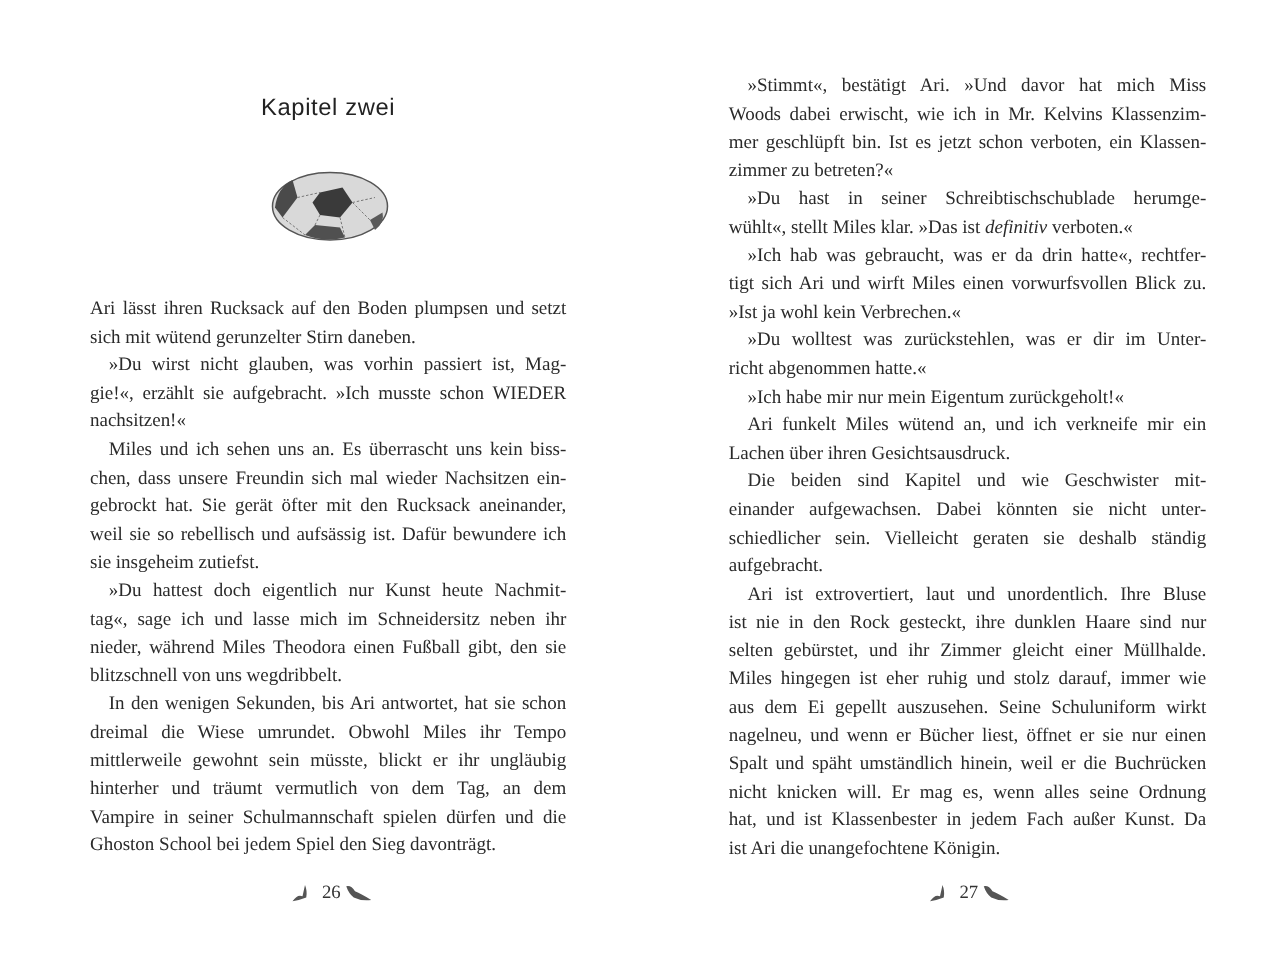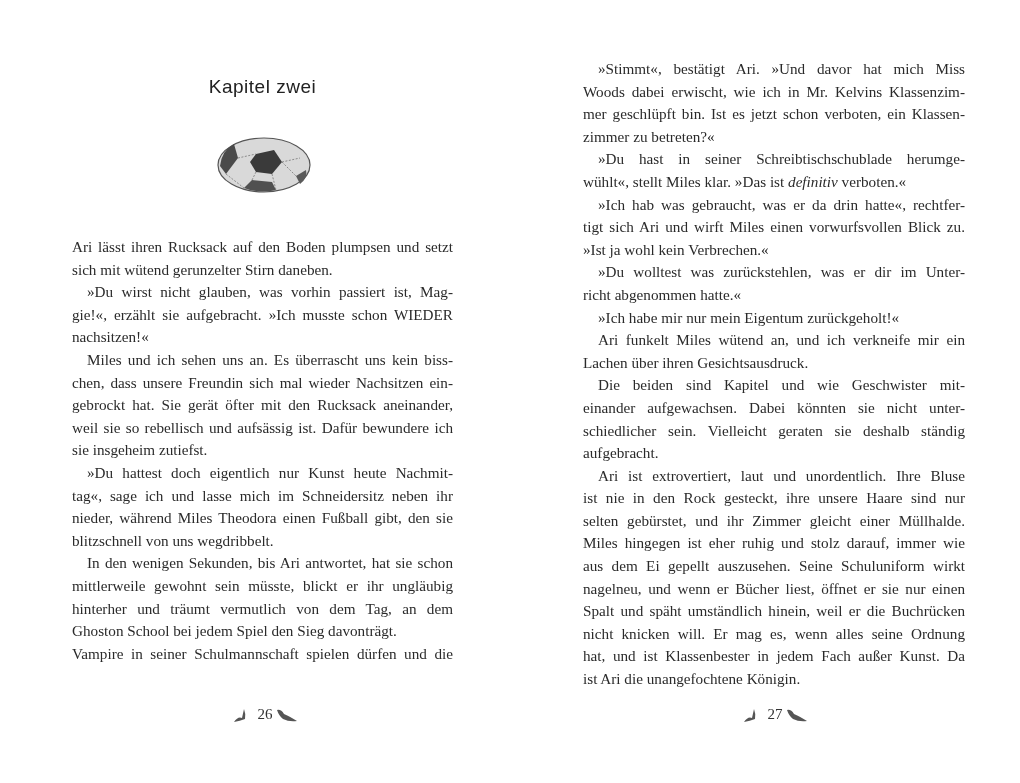--- a/index.html
+++ b/index.html
@@ -46,24 +46,25 @@
       <span class="line indent">Miles und ich sehen uns an. Es überrascht uns kein biss-</span>
       <span class="line">chen, dass unsere Freundin sich mal wieder Nachsitzen ein-</span>
       <span class="line">gebrockt hat. Sie gerät öfter mit den Rucksack aneinander,</span>
       <span class="line">weil sie so rebellisch und aufsässig ist. Dafür bewundere ich</span>
       <span class="line last">sie insgeheim zutiefst.</span>
       <span class="line indent">»Du hattest doch eigentlich nur Kunst heute Nachmit-</span>
       <span class="line">tag«, sage ich und lasse mich im Schneidersitz neben ihr</span>
       <span class="line">nieder, während Miles Theodora einen Fußball gibt, den sie</span>
       <span class="line last">blitzschnell von uns wegdribbelt.</span>
       <span class="line indent">In den wenigen Sekunden, bis Ari antwortet, hat sie schon</span>
+      <span class="line">dreimal die Wiese umrundet. Obwohl Miles ihr Tempo</span>
       <span class="line">mittlerweile gewohnt sein müsste, blickt er ihr ungläubig</span>
       <span class="line">hinterher und träumt vermutlich von dem Tag, an dem</span>
+      <span class="line">Vampire in seiner Schulmannschaft spielen dürfen und die</span>
       <span class="line last">Ghoston School bei jedem Spiel den Sieg davonträgt.</span>
-      <span class="line">Vampire in seiner Schulmannschaft spielen dürfen und die</span>
     </div>
   <div class="folio folio-left">
     <svg class="orn" viewBox="0 0 24 18">
         <path d="M2 16 Q6 10 10 12 L12 3 Q14 8 13 13 Q8 15 2 16 Z" fill="#555"></path>
       </svg><span class="num">26</span><svg class="orn" viewBox="0 0 24 18">
         <path d="M2 4 Q6 3 9 8 Q14 10 22 15 Q14 16 8 13 Q4 10 2 4 Z" fill="#555"></path>
       </svg>
   </div>
 </div>
 
@@ -81,21 +82,21 @@
       <span class="line indent">»Du wolltest was zurückstehlen, was er dir im Unter-</span>
       <span class="line last">richt abgenommen hatte.«</span>
       <span class="line indent last">»Ich habe mir nur mein Eigentum zurückgeholt!«</span>
       <span class="line indent">Ari funkelt Miles wütend an, und ich verkneife mir ein</span>
       <span class="line last">Lachen über ihren Gesichtsausdruck.</span>
       <span class="line indent">Die beiden sind Kapitel und wie Geschwister mit-</span>
       <span class="line">einander aufgewachsen. Dabei könnten sie nicht unter-</span>
       <span class="line">schiedlicher sein. Vielleicht geraten sie deshalb ständig</span>
       <span class="line last">aufgebracht.</span>
       <span class="line indent">Ari ist extrovertiert, laut und unordentlich. Ihre Bluse</span>
-      <span class="line">ist nie in den Rock gesteckt, ihre unsere Haare sind nur</span>
+      <span class="line">ist nie in den Rock gesteckt, ihre dunklen Haare sind nur</span>
       <span class="line">selten gebürstet, und ihr Zimmer gleicht einer Müllhalde.</span>
       <span class="line">Miles hingegen ist eher ruhig und stolz darauf, immer wie</span>
       <span class="line">aus dem Ei gepellt auszusehen. Seine Schuluniform wirkt</span>
       <span class="line">nagelneu, und wenn er Bücher liest, öffnet er sie nur einen</span>
       <span class="line">Spalt und späht umständlich hinein, weil er die Buchrücken</span>
       <span class="line">nicht knicken will. Er mag es, wenn alles seine Ordnung</span>
       <span class="line">hat, und ist Klassenbester in jedem Fach außer Kunst. Da</span>
       <span class="line last">ist Ari die unangefochtene Königin.</span>
     </div>
   <div class="folio folio-right">

